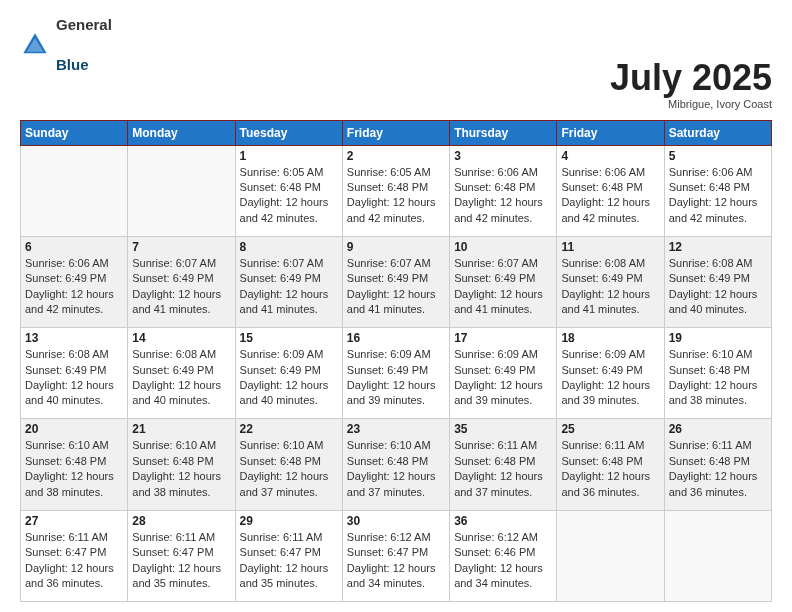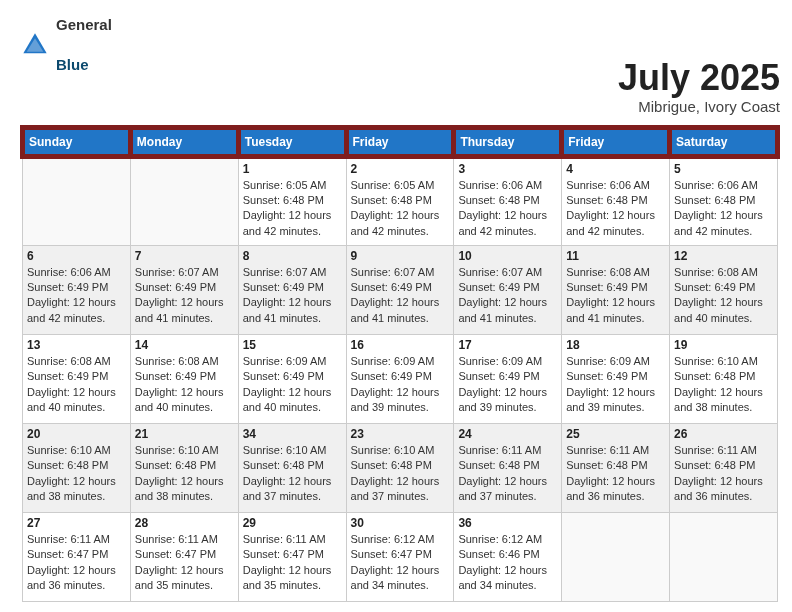--- a/index.html
+++ b/index.html
@@ -6,21 +6,21 @@
     body {
       font-family: Arial, sans-serif;
       background: #fff;
       width: 792px;
       height: 612px;
       overflow: hidden;
     }
     .page {
       width: 792px;
       height: 612px;
-      padding: 16px 12px 10px 20px;
+      padding: 16px 20px 10px 20px;
       display: flex;
       flex-direction: column;
     }
     .header {
       display: flex;
       justify-content: space-between;
       align-items: flex-start;
       margin-bottom: 10px;
     }
     .logo {
@@ -43,36 +43,36 @@
       text-align: right;
     }
     .title-month {
       font-size: 36px;
       font-weight: bold;
       color: #222;
       line-height: 1.1;
       margin-top: 42px;
     }
     .title-location {
-      font-size: 15px;
+      font-size: 11px;
       color: #444;
     }
     .calendar {
       width: 100%;
       border-collapse: collapse;
       flex: 1;
     }
     .calendar th {
       background-color: #2176c7;
       color: #fff;
       font-size: 12px;
       font-weight: bold;
       padding: 5px 4px;
       text-align: left;
-      border: 5px solid #7f1d1d;
+      border: 1px solid #7f1d1d;
     }
     .calendar td {
       border: 1px solid #ccc;
       vertical-align: top;
       padding: 3px 4px;
       font-size: 9.5px;
       color: #333;
       width: 14.28%;
       height: 88px;
       background: #fff;
@@ -218,29 +218,29 @@
         <tr class="alt-row">
           <td>
             <span class="day-number">20</span>
             <div class="day-info">Sunrise: 6:10 AM<br>Sunset: 6:48 PM<br>Daylight: 12 hours and 38 minutes.</div>
           </td>
           <td>
             <span class="day-number">21</span>
             <div class="day-info">Sunrise: 6:10 AM<br>Sunset: 6:48 PM<br>Daylight: 12 hours and 38 minutes.</div>
           </td>
           <td>
-            <span class="day-number">34</span>
+            <span class="day-number">22</span>
             <div class="day-info">Sunrise: 6:10 AM<br>Sunset: 6:48 PM<br>Daylight: 12 hours and 37 minutes.</div>
           </td>
           <td>
             <span class="day-number">23</span>
             <div class="day-info">Sunrise: 6:10 AM<br>Sunset: 6:48 PM<br>Daylight: 12 hours and 37 minutes.</div>
           </td>
           <td>
-            <span class="day-number">24</span>
+            <span class="day-number">35</span>
             <div class="day-info">Sunrise: 6:11 AM<br>Sunset: 6:48 PM<br>Daylight: 12 hours and 37 minutes.</div>
           </td>
           <td>
             <span class="day-number">25</span>
             <div class="day-info">Sunrise: 6:11 AM<br>Sunset: 6:48 PM<br>Daylight: 12 hours and 36 minutes.</div>
           </td>
           <td>
             <span class="day-number">26</span>
             <div class="day-info">Sunrise: 6:11 AM<br>Sunset: 6:48 PM<br>Daylight: 12 hours and 36 minutes.</div>
           </td>

